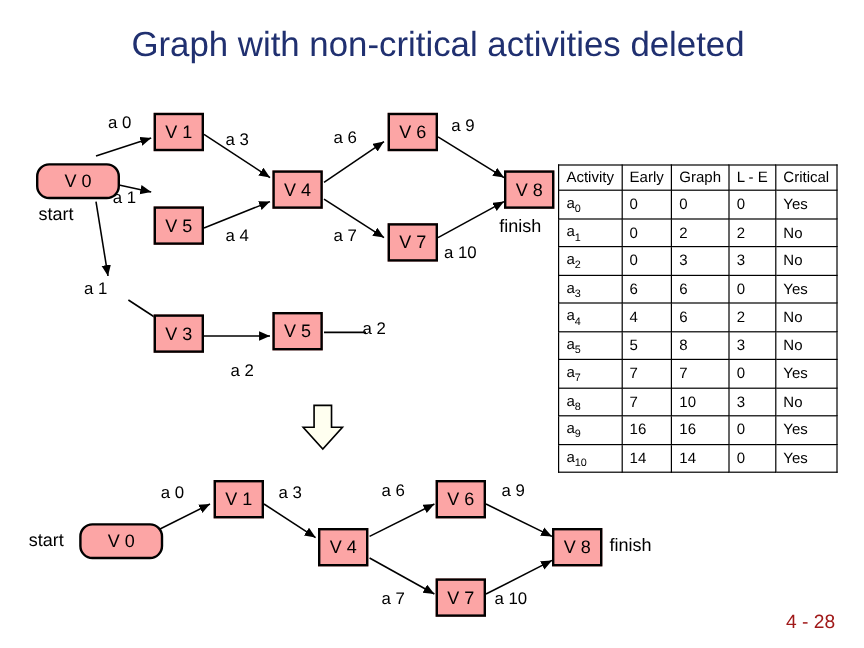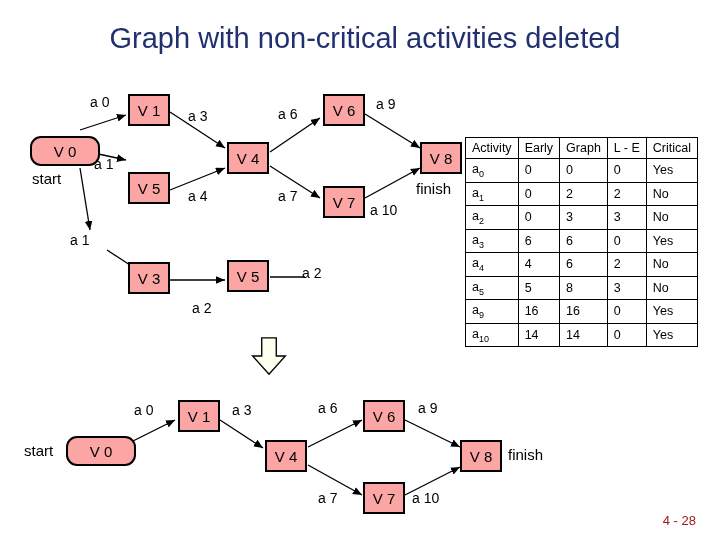--- a/index.html
+++ b/index.html
@@ -11,21 +11,21 @@
   .startlbl { position: absolute; font-size: 15px; }
   .edge { position: absolute; font-size: 14px; }
   svg.line { position: absolute; top: 0; left: 0; width: 720px; height: 540px; pointer-events: none; }
   svg.line line { stroke: #000; stroke-width: 1.3; }
   .bigarrow { position: absolute; width: 38px; height: 40px; }
   .bigarrow svg { width: 100%; height: 100%; }
   table.act { position: absolute; top: 100px; right: 22px; border-collapse: collapse; font-size: 12.5px; margin-top: 37px; }
   table.act th, table.act td { border: 1px solid #000; padding: 3px 6px; text-align: left; font-weight: normal; }
   table.act th { font-weight: 500; }
   .sub { font-size: 9px; vertical-align: sub; }
-  .footer { position: absolute; bottom: 12px; right: 24px; font-size: 13px; color: #a01818; }
+  .footer { position: absolute; bottom: 12px; right: 24px; font-size: 16px; color: #a01818; }
 </style>
 </head>
 <body>
 
 <div class="title">Graph with non-critical activities deleted</div>
 
 <svg class="line">
   <defs>
     <marker id="ah" markerWidth="8" markerHeight="8" refX="7" refY="3" orient="auto">
       <path d="M0,0 L7,3 L0,6 Z" fill="#000"></path>
@@ -166,20 +166,34 @@
         <td>No</td>
       </tr>
       <tr>
         <td>a<span class="sub">5</span></td>
         <td>5</td>
         <td>8</td>
         <td>3</td>
         <td>No</td>
       </tr>
       <tr>
+        <td>a<span class="sub">7</span></td>
+        <td>7</td>
+        <td>7</td>
+        <td>0</td>
+        <td>Yes</td>
+      </tr>
+      <tr>
+        <td>a<span class="sub">8</span></td>
+        <td>7</td>
+        <td>10</td>
+        <td>3</td>
+        <td>No</td>
+      </tr>
+      <tr>
         <td>a<span class="sub">9</span></td>
         <td>16</td>
         <td>16</td>
         <td>0</td>
         <td>Yes</td>
       </tr>
       <tr>
         <td>a<span class="sub">10</span></td>
         <td>14</td>
         <td>14</td>

